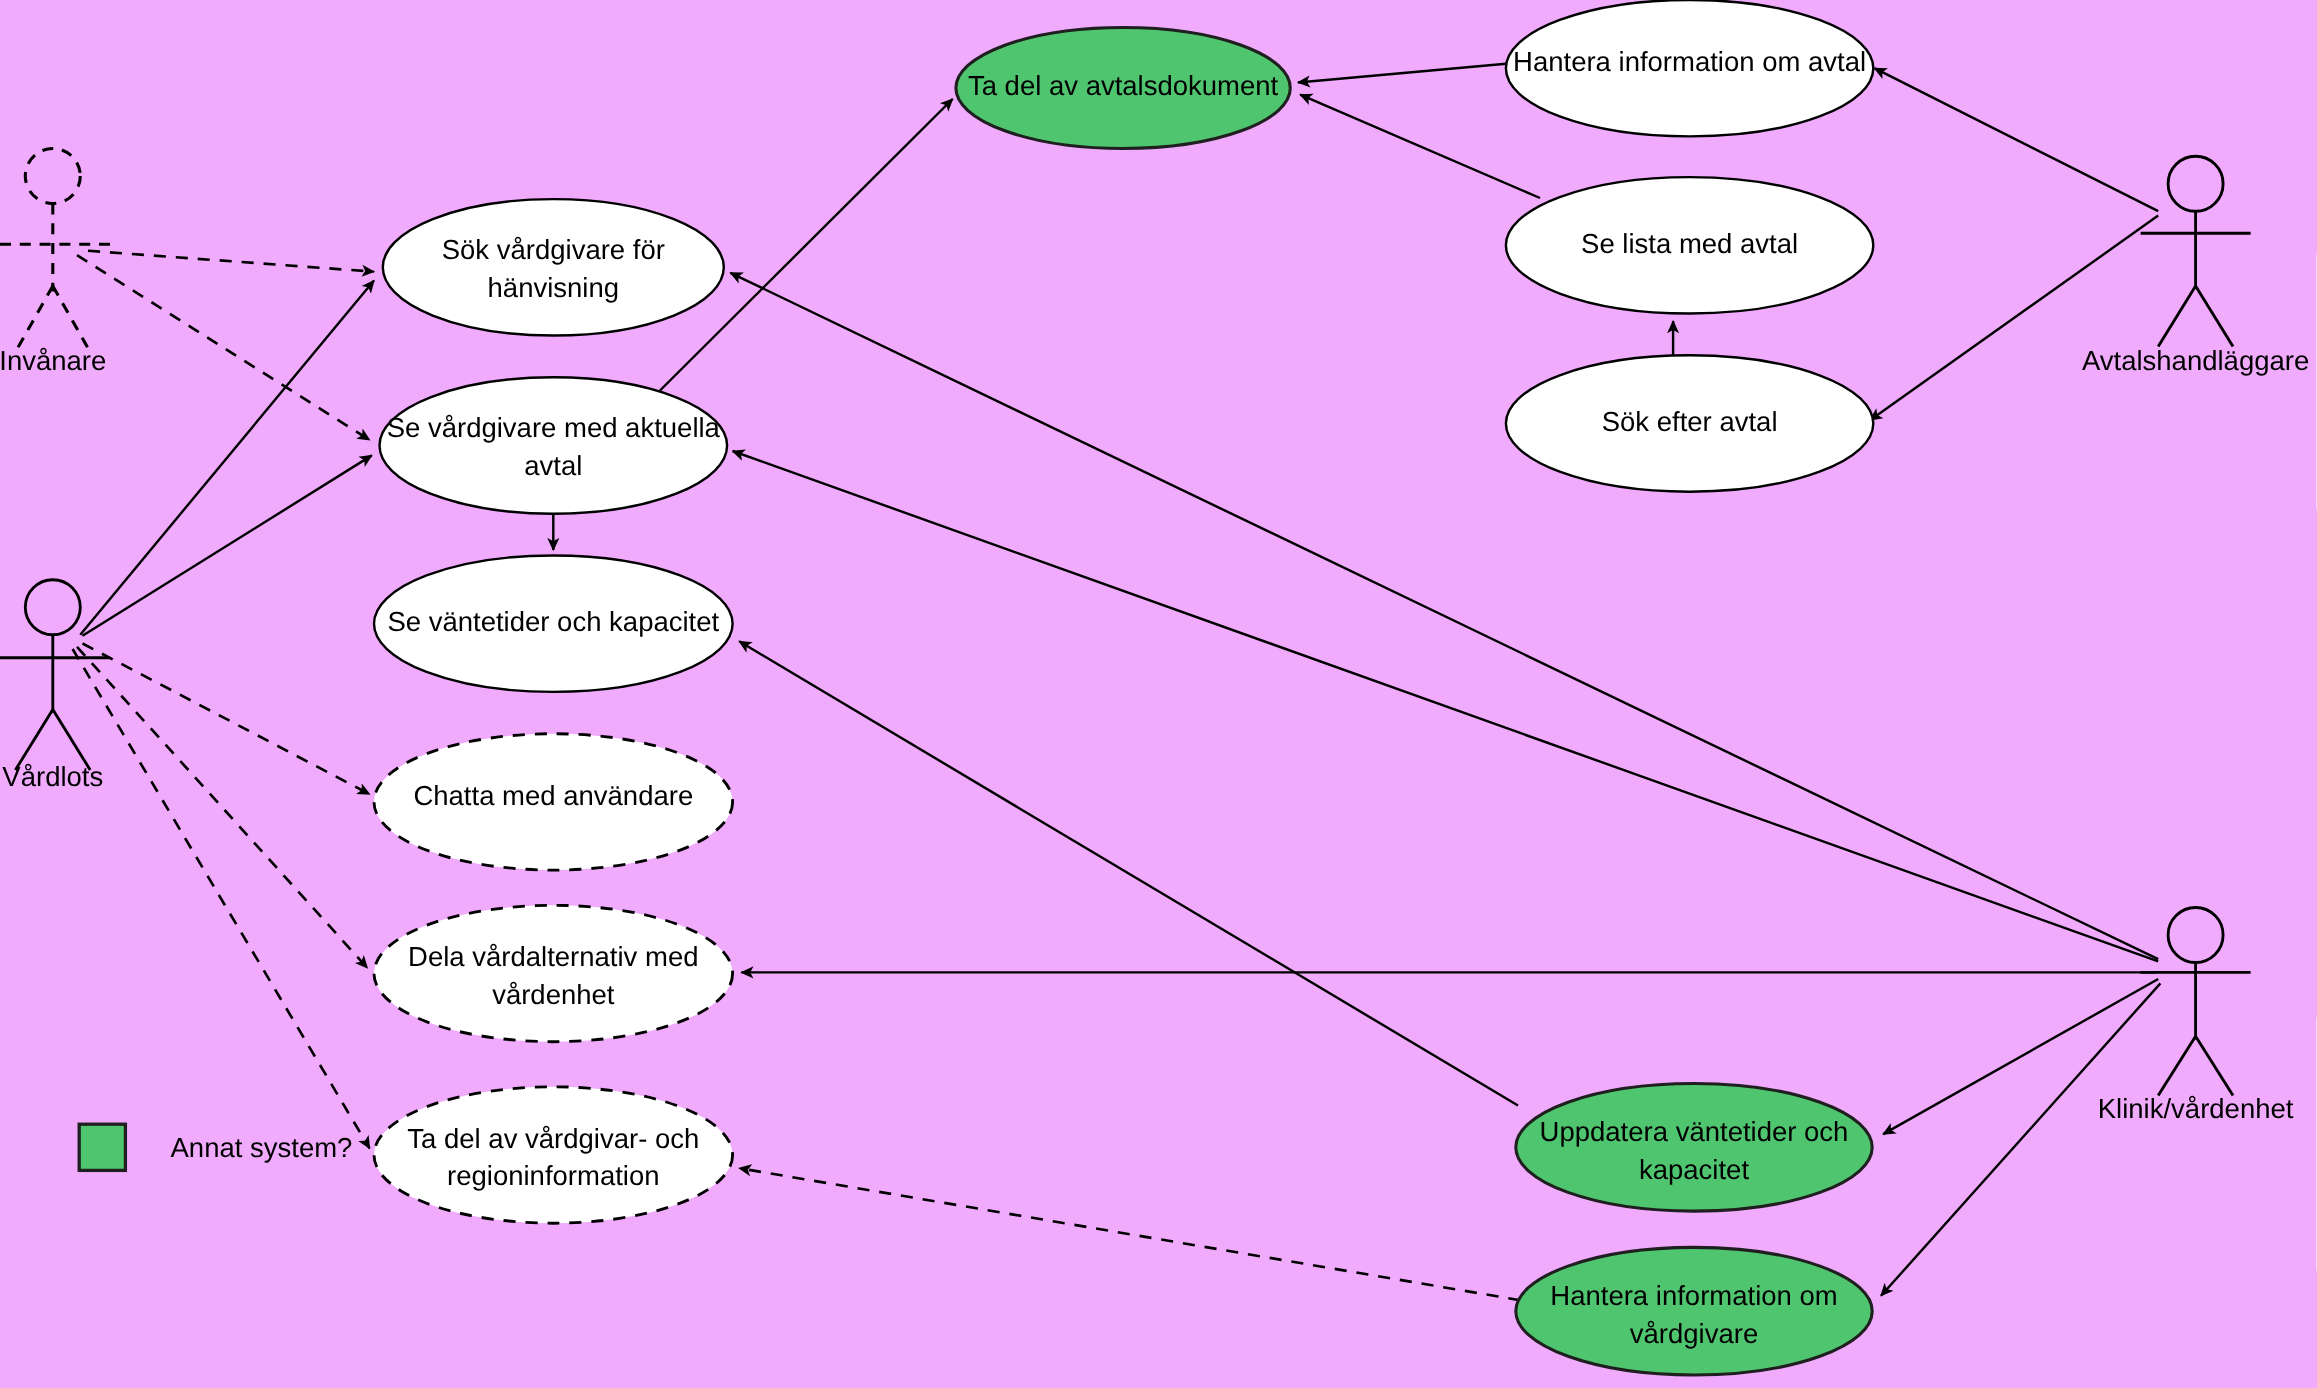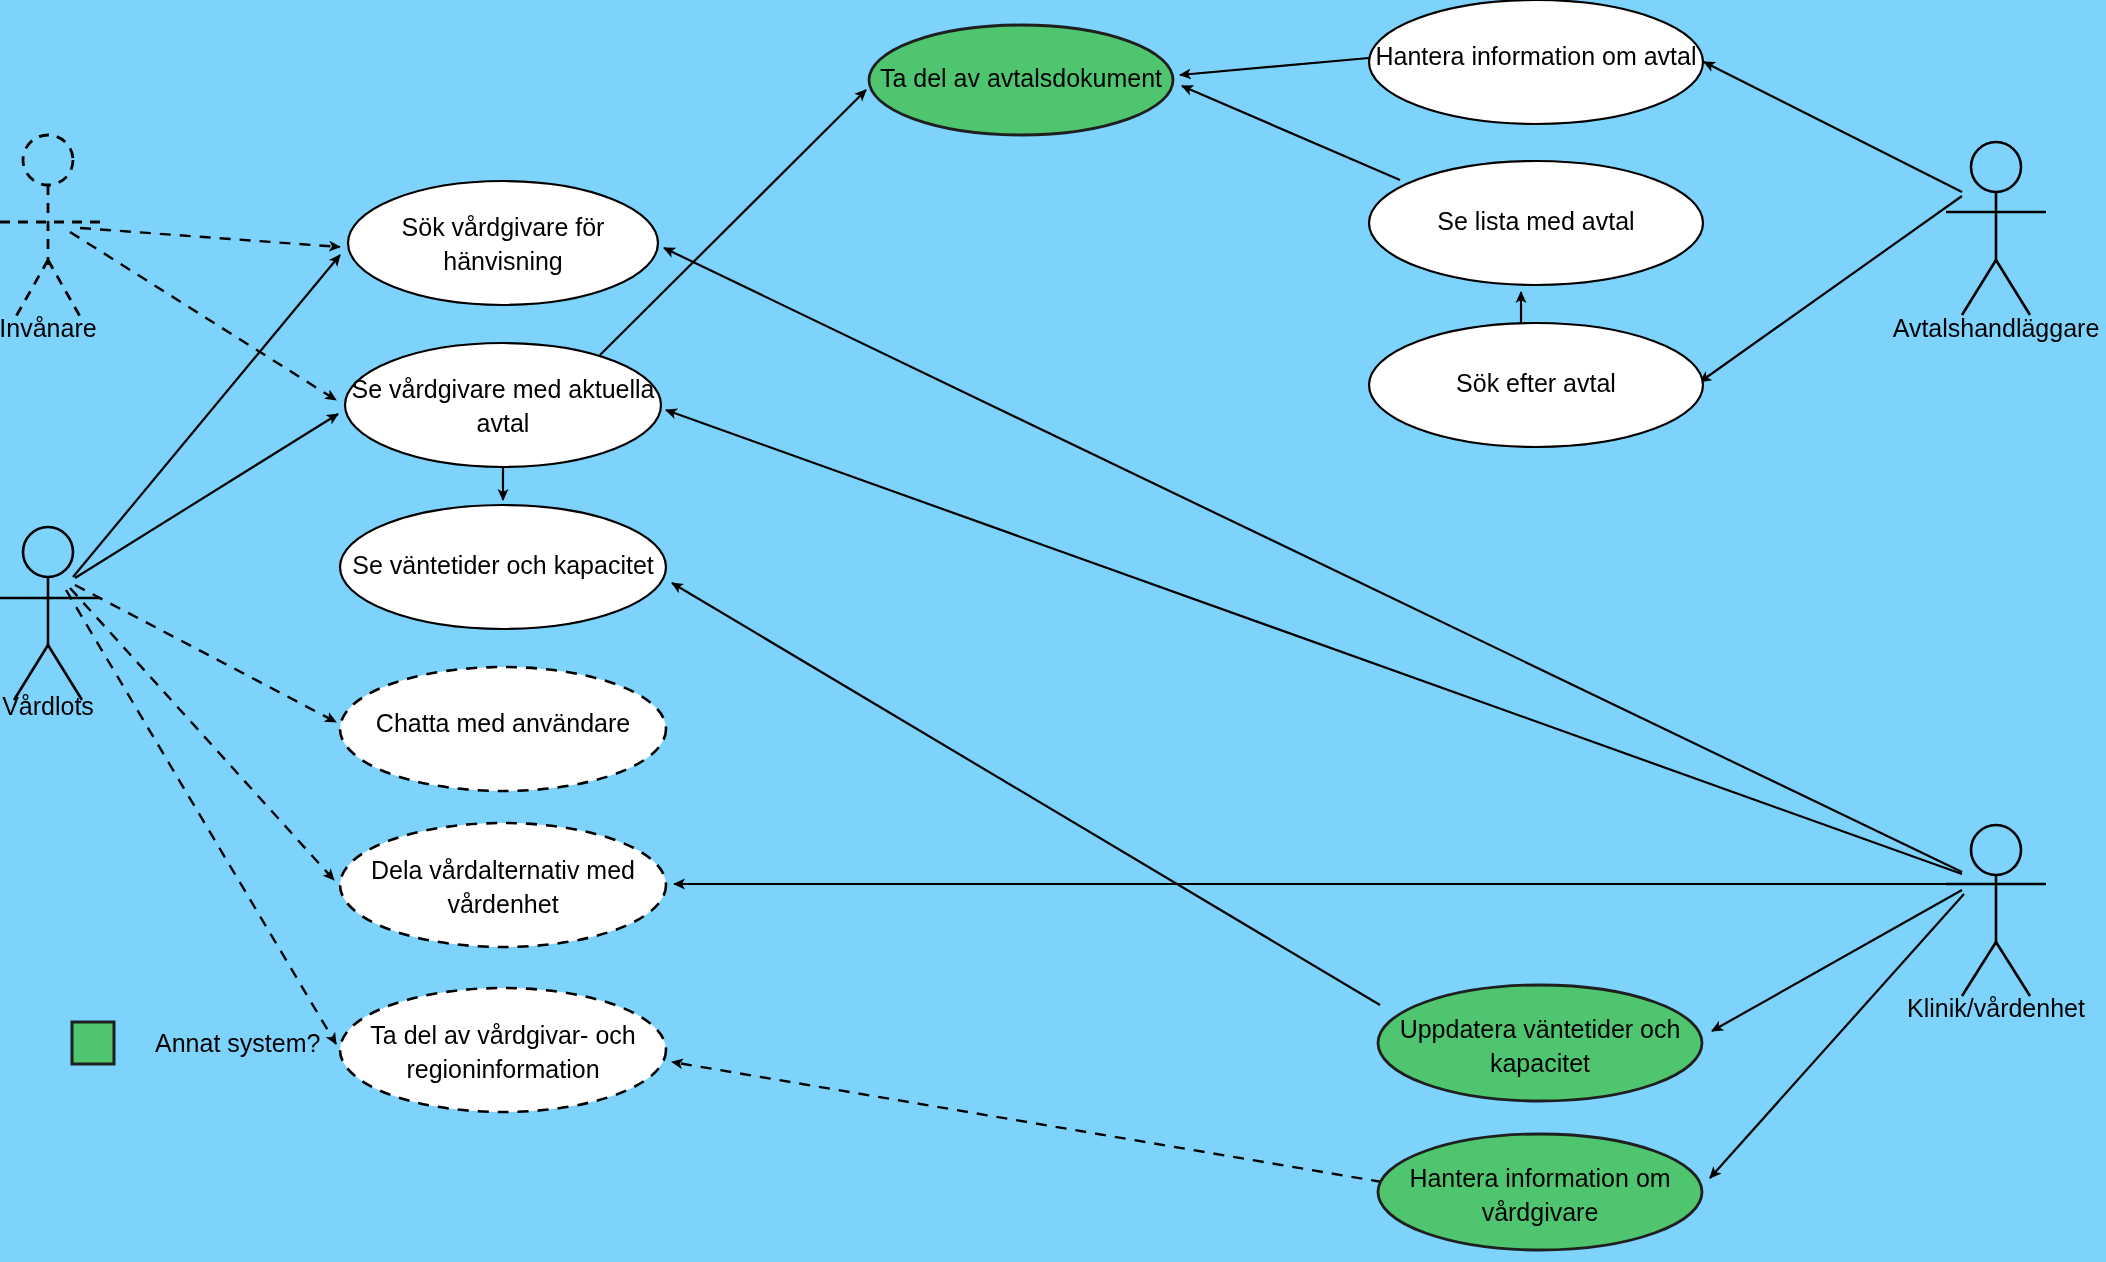--- a/index.html
+++ b/index.html
@@ -7,21 +7,21 @@
     padding: 0;
     background: #ffffff;
   }
   body {
     font-family: "Liberation Sans", sans-serif;
   }
   #canvas {
     position: relative;
     width: 2106px;
     height: 1262px;
-    background: #7dd3fc;
+    background: #f0abfc;
     overflow: hidden;
   }
   #diagram-svg {
     position: absolute;
     top: 0;
     left: 0;
     width: 2106px;
     height: 1262px;
   }
   .uc-label {

